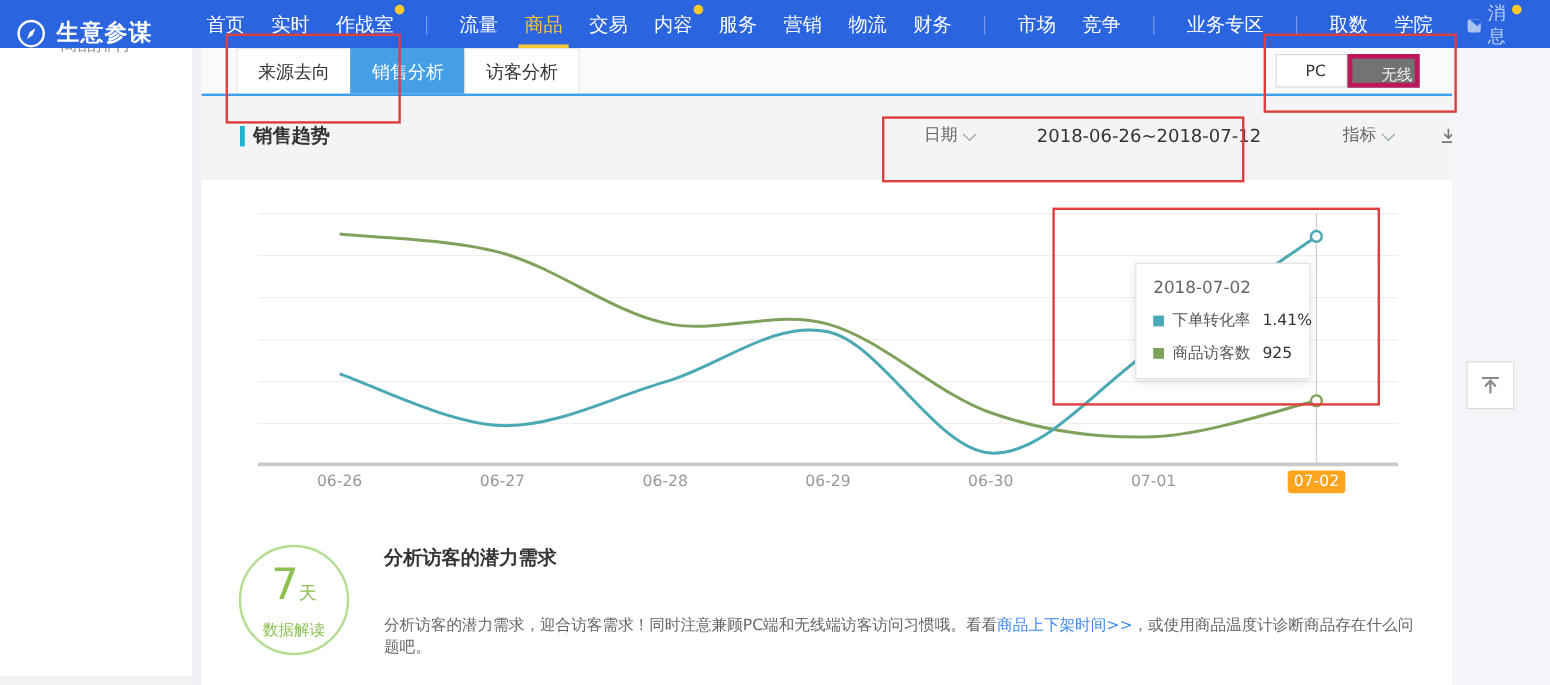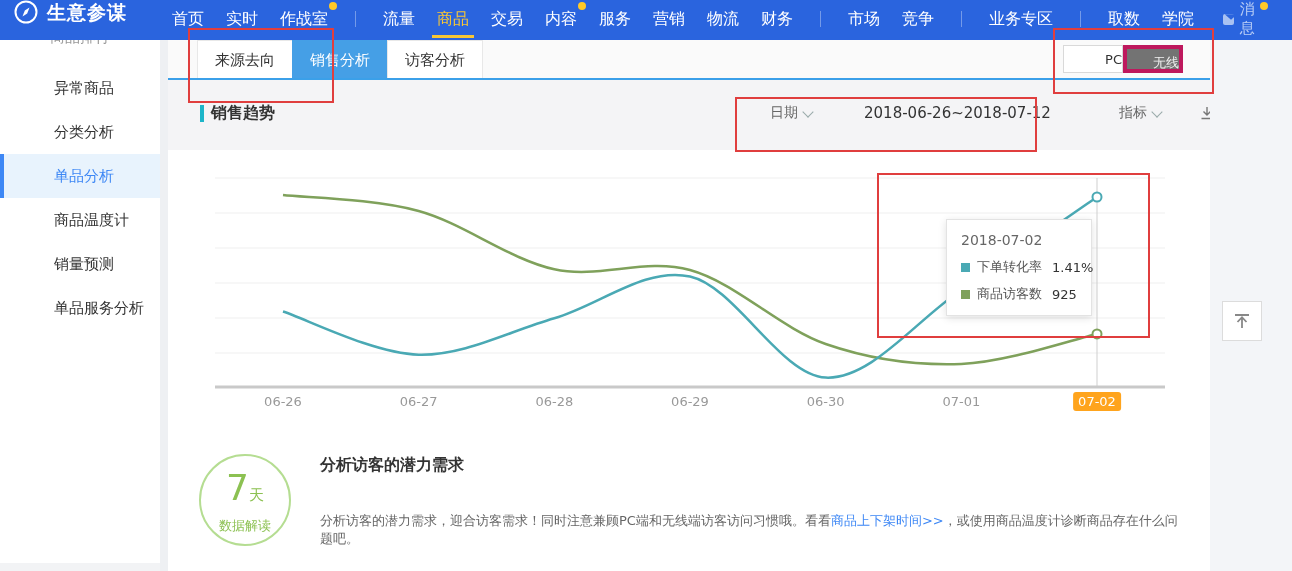--- a/index.html
+++ b/index.html
@@ -1,21 +1,21 @@
 <!DOCTYPE html>
 <html><head>
 <meta charset="utf-8">
 <style>
   html,body{margin:0;padding:0;background:#fff;}
   .page{position:relative;width:1292px;height:571px;overflow:hidden;
         font-family:"DejaVu Sans","Liberation Sans",sans-serif;background:#fff;}
 
   
   .navbar{position:absolute;left:0;top:0;width:1292px;height:40px;background:#2A64DE;
-          display:flex;align-items:flex-start;padding:0 114px 0 14px;box-sizing:border-box;color:#fff;}
+          display:flex;align-items:flex-end;padding:0 114px 0 14px;box-sizing:border-box;color:#fff;}
   .logo{width:24px;height:24px;flex:0 0 24px;margin-right:9px;}
   .brand{font-size:19px;font-weight:bold;letter-spacing:1px;margin-right:34px;white-space:nowrap;}
   .nav-item{position:relative;font-size:16px;margin:0 6px;padding:9px 5px 8px;white-space:nowrap;cursor:pointer;}
   .nav-item.active{color:#F7C636;border-bottom:3px solid #F7C636;padding-bottom:5px;}
   .nav-dot{position:absolute;top:2px;right:-4px;width:8px;height:8px;border-radius:50%;background:#FFC928;}
   .nav-sep{width:1px;height:16px;background:rgba(255,255,255,.35);margin:0 16px;}
   .nav-msg{display:flex;align-items:center;margin-left:18px;position:relative;cursor:pointer;}
   .mail-icon{width:16px;height:11px;background:#A9C2F2;border-radius:2px;position:relative;margin-right:6px;}
   .mail-icon:after{content:"";position:absolute;left:1px;top:0;border-left:7px solid transparent;
        border-right:7px solid transparent;border-top:6px solid #2A64DE;transform:scale(.9);}
@@ -42,21 +42,21 @@
   .main{position:absolute;left:168px;top:40px;width:1042px;height:531px;background:#fff;}
 
   .tabs-strip{position:absolute;left:168px;top:40px;width:1042px;height:38px;background:#fafafa;}
   .tabs{position:absolute;left:197px;top:40px;display:flex;}
   .tab{width:96px;height:38px;line-height:38px;text-align:center;font-size:15px;color:#333;
        background:#fff;border:1px solid #e8e8e8;border-bottom:none;margin-right:-1px;cursor:pointer;box-sizing:border-box;}
   .tab.active{background:#459FE6;color:#fff;border-color:#459FE6;}
   .tabs-underline{position:absolute;left:168px;top:78px;width:1042px;height:2px;background:#3BA0E9;}
 
   .toggle{position:absolute;left:1063px;top:45px;display:flex;}
-  .tg{width:60px;height:28px;line-height:28px;text-align:right;font-size:13px;cursor:pointer;box-sizing:border-box;}
+  .tg{width:60px;height:28px;line-height:28px;text-align:left;font-size:13px;cursor:pointer;box-sizing:border-box;padding-left:24px;}
   .tg.pc{background:#fff;border:1px solid #d9d9d9;color:#333;}
   .tg.wl{background:#737373;color:#f0f0f0;border:4px solid #be185d;font-family:Liberation Serif, serif;}
 
   .gray-band{position:absolute;left:168px;top:80px;width:1042px;height:70px;background:#f4f4f6;}
   .sec-title{position:absolute;left:200px;top:103px;display:flex;align-items:center;}
   .sec-bar{width:4px;height:17px;background:#1CB5C9;margin-right:7px;}
   .sec-text{font-size:16px;font-weight:bold;color:#333;}
 
   .toolbar{position:absolute;left:770px;top:104px;display:flex;align-items:center;font-size:14px;color:#666;}
   .chev{display:inline-block;width:7px;height:7px;border-right:1px solid #9aa;border-bottom:1px solid #9aa;
@@ -131,28 +131,20 @@
       <span class="mail-icon"></span>
       <span class="lbl">消息</span>
       <span class="nav-dot" style="right:-8px;"></span>
     </span>
   </div>
 
   <div class="sidebar">
     <div class="side-clip">
       <div class="inner">商品排行</div>
     </div>
-    <div class="side-list" id="side-list">
-        <div class="side-item">异常商品</div>
-        <div class="side-item">分类分析</div>
-        <div class="side-item active">单品分析</div>
-        <div class="side-item">商品温度计</div>
-        <div class="side-item">销量预测</div>
-        <div class="side-item">单品服务分析</div>
-      </div>
     <div class="side-bottom-strip"></div>
   </div>
   <div class="gap-col"></div>
 
   <div class="main"></div>
   <div class="tabs-strip"></div>
   <div class="tabs" id="tabs">
       <div class="tab">来源去向</div>
       <div class="tab active">销售分析</div>
       <div class="tab">访客分析</div>

